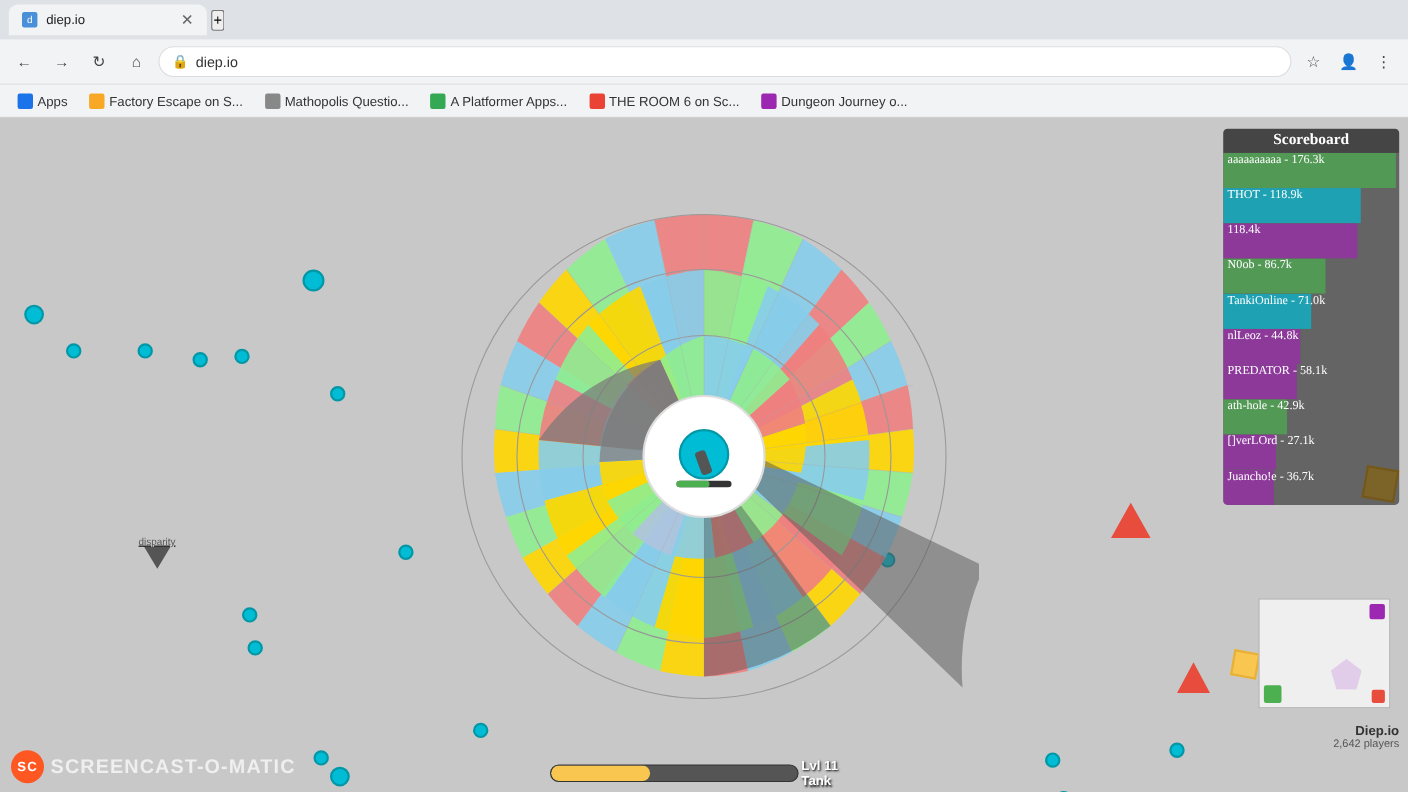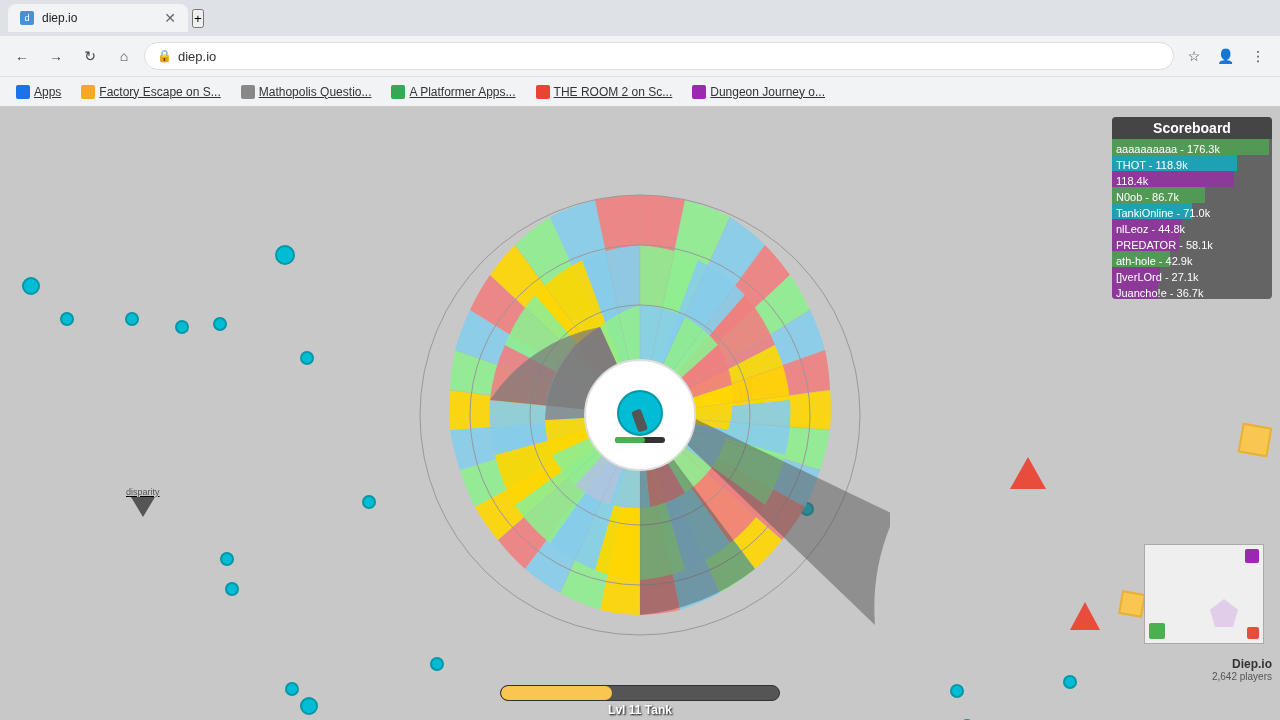--- a/index.html
+++ b/index.html
@@ -83,21 +83,20 @@
       font-size: 12px;
     }
     .bookmark-item {
       display: flex;
       align-items: center;
       gap: 4px;
       padding: 2px 8px;
       border-radius: 4px;
       cursor: pointer;
       color: #333;
-      text-decoration: underline;
     }
     .bookmark-icon { width: 14px; height: 14px; display: inline-block; }
     .bm-blue { background: #1a73e8; border-radius: 2px; }
     .bm-gray { background: #888; border-radius: 2px; }
     .bm-orange { background: #f9a825; border-radius: 2px; }
     .bm-green { background: #34a853; border-radius: 2px; }
     .bm-red { background: #ea4335; border-radius: 2px; }
     .bm-purple { background: #9c27b0; border-radius: 2px; }
 
     
@@ -133,33 +132,34 @@
 
     
     .scoreboard {
       position: absolute;
       top: 10px;
       right: 8px;
       width: 160px;
       background: rgba(0,0,0,0.5);
       border-radius: 4px;
       overflow: hidden;
+      font-family: Liberation Serif, serif;
     }
     .scoreboard-title {
       text-align: center;
       color: #fff;
       font-size: 14px;
       font-weight: bold;
       padding: 3px 0;
       background: rgba(0,0,0,0.3);
     }
     .score-row {
       display: flex;
-      align-items: flex-end;
-      height: 16px;
+      align-items: flex-start;
+      height: 32px;
       font-size: 11px;
       color: #fff;
       position: relative;
       overflow: hidden;
     }
     .score-bar {
       position: absolute;
       left: 0; top: 0;
       height: 100%;
       opacity: 0.7;
@@ -208,21 +208,21 @@
     }
 
     
     .xp-bar-container {
       position: absolute;
       bottom: 5px;
       left: 50%;
       transform: translateX(-50%);
       width: 280px;
       display: flex;
-      flex-direction: column;
+      flex-direction: row;
       align-items: center;
       gap: 2px;
     }
     .xp-bar {
       width: 100%;
       height: 16px;
       background: #555;
       border-radius: 8px;
       overflow: hidden;
       border: 1px solid #333;
@@ -292,21 +292,21 @@
     <div class="bookmark-item">
       <span class="bookmark-icon bm-gray"></span>
       <span>Mathopolis Questio...</span>
     </div>
     <div class="bookmark-item">
       <span class="bookmark-icon bm-green"></span>
       <span>A Platformer Apps...</span>
     </div>
     <div class="bookmark-item">
       <span class="bookmark-icon bm-red"></span>
-      <span>THE ROOM 2 on Sc...</span>
+      <span>THE ROOM 6 on Sc...</span>
     </div>
     <div class="bookmark-item">
       <span class="bookmark-icon bm-purple"></span>
       <span>Dungeon Journey o...</span>
     </div>
   </div>
 </div>
 
 <div class="game-area">
 
@@ -514,19 +514,25 @@
     </div>
   </div>
 
   <div class="xp-bar-container">
     <div class="xp-bar">
       <div class="xp-fill" style="width:40%;"></div>
     </div>
     <div class="xp-label">Lvl 11 Tank</div>
   </div>
 
+  <div class="watermark">
+    <div style="display:flex;align-items:center;gap:6px;">
+      <div style="width:30px;height:30px;background:#ff5722;border-radius:50%;display:flex;align-items:center;justify-content:center;color:#fff;font-weight:bold;font-size:12px;">SC</div>
+      <div>SCREENCAST-O-MATIC</div>
+    </div>
+  </div>
 
   <div style="position:absolute;top:380px;left:126px;text-decoration:underline;">
     <div style="font-size:9px;color:#555;">disparity</div>
     <div style="width:0;height:0;border-left:12px solid transparent;border-right:12px solid transparent;border-top:20px solid #555;margin:0 auto;"></div>
   </div>
 
 </div>
 
 </body></html>

